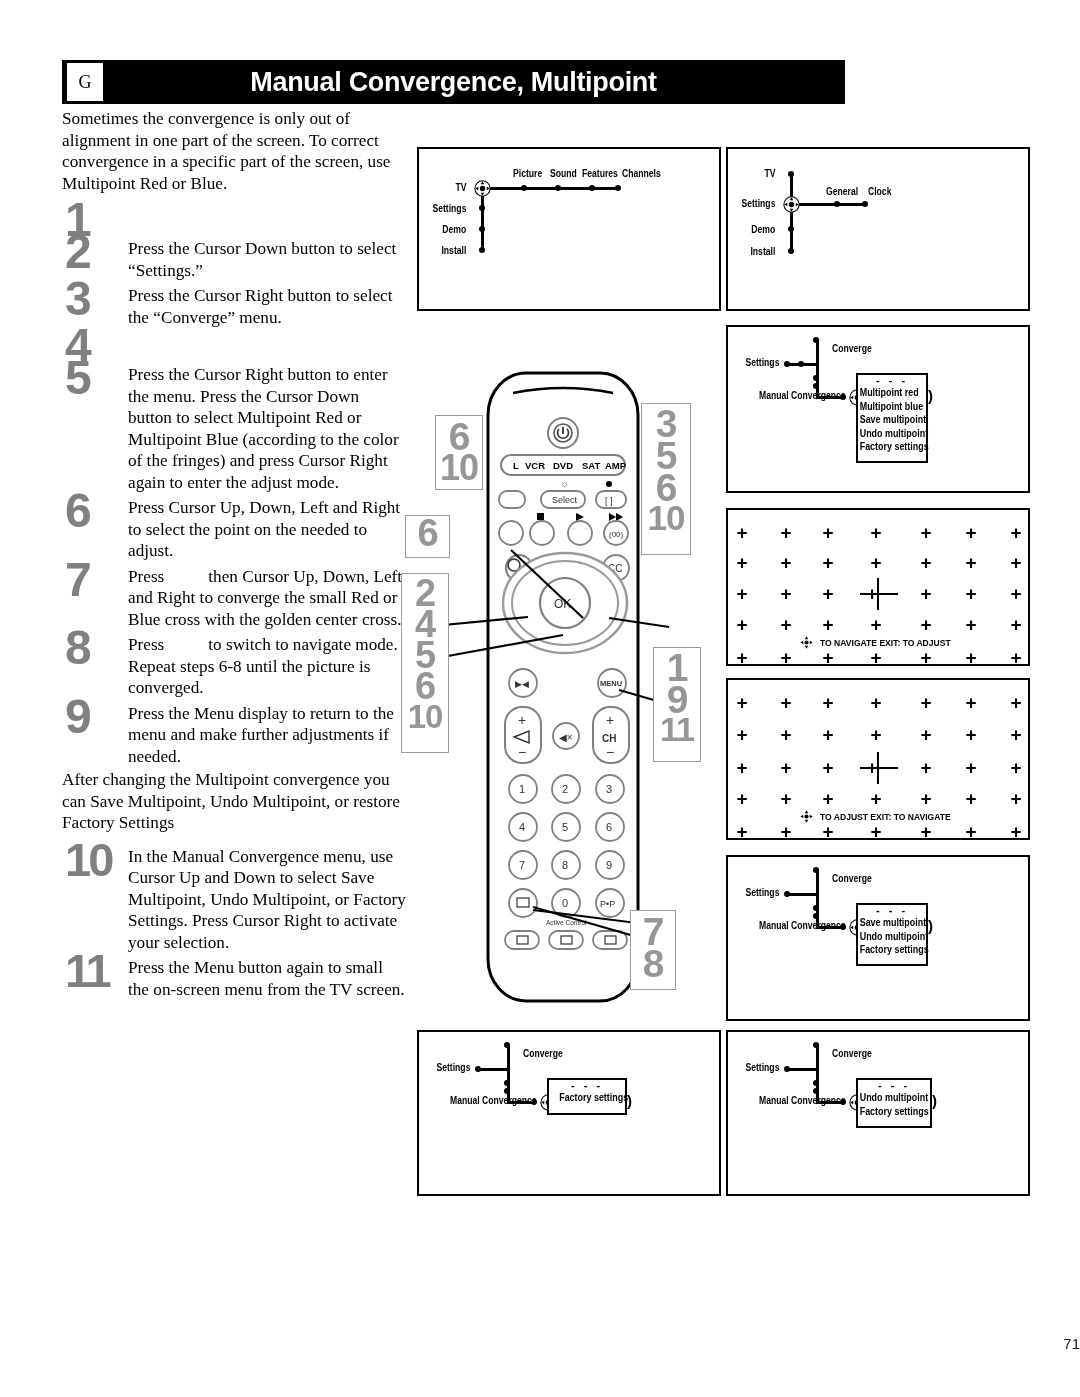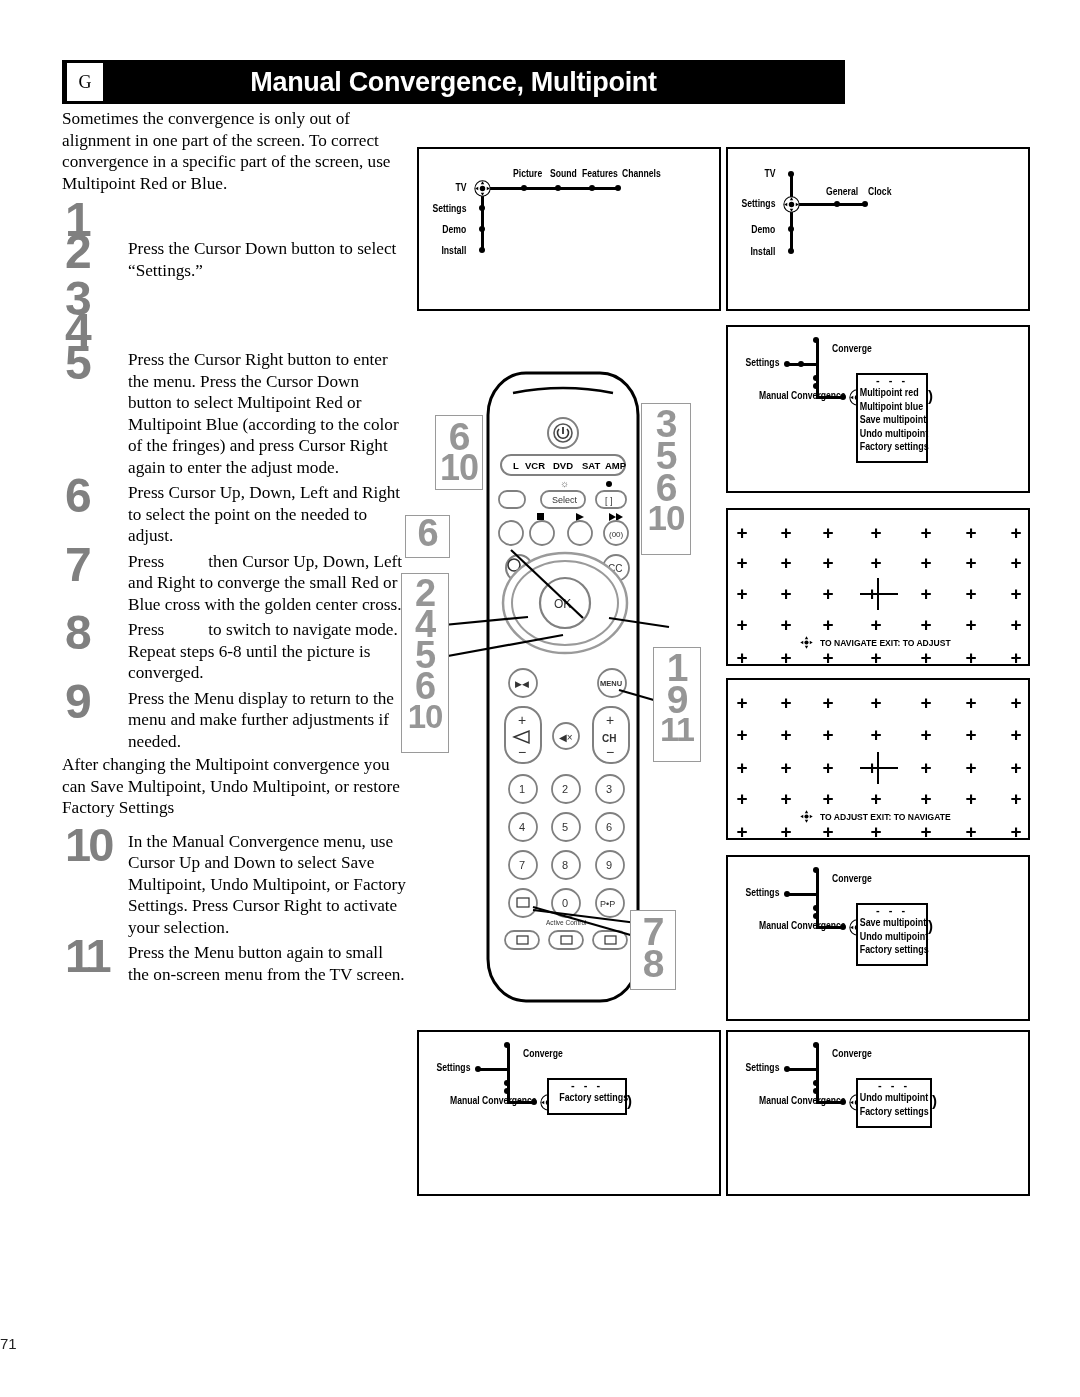--- a/index.html
+++ b/index.html
@@ -206,21 +206,21 @@
   .callout div {
     line-height: 0.82em;
     letter-spacing: -1px;
   }
   
   .page-number {
     position: absolute;
     left: 0;
     top: 1335px;
     width: 1080px;
-    text-align: left;
+    text-align: right;
     font-family: "Liberation Sans", sans-serif;
     font-size: 15px;
     color: #222;
   }
 </style>
 </head>
 <body>
 
 <div class="page">
 
@@ -235,20 +235,21 @@
       <div class="step-num">1</div>
     </div>
 
     <div class="step">
       <div class="step-num">2</div>
       <div class="step-text">Press the Cursor Down button to select “Settings.”</div>
     </div>
 
     <div class="step">
       <div class="step-num">3</div>
+      <div class="step-text">Press the Cursor Right button to select the “Converge” menu.</div>
     </div>
 
     <div class="step">
       <div class="step-num">4</div>
     </div>
 
     <div class="step">
       <div class="step-num">5</div>
       <div class="step-text">Press the Cursor Right button to enter the menu.  Press the Cursor Down button to select Multipoint Red or Multipoint Blue (according to the color of the fringes) and press Cursor Right again to enter the adjust mode.</div>
     </div>

